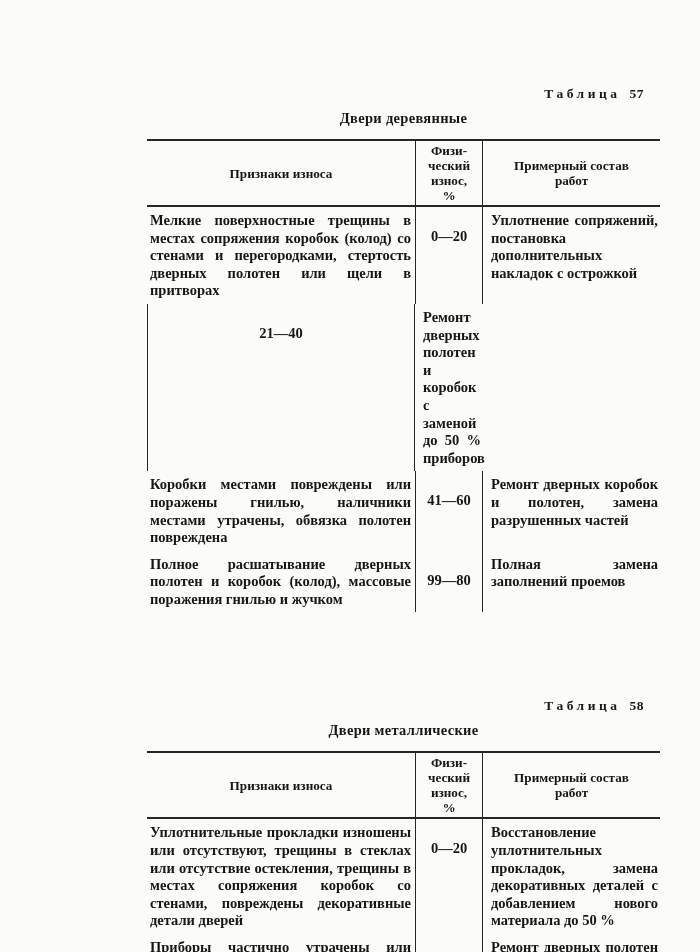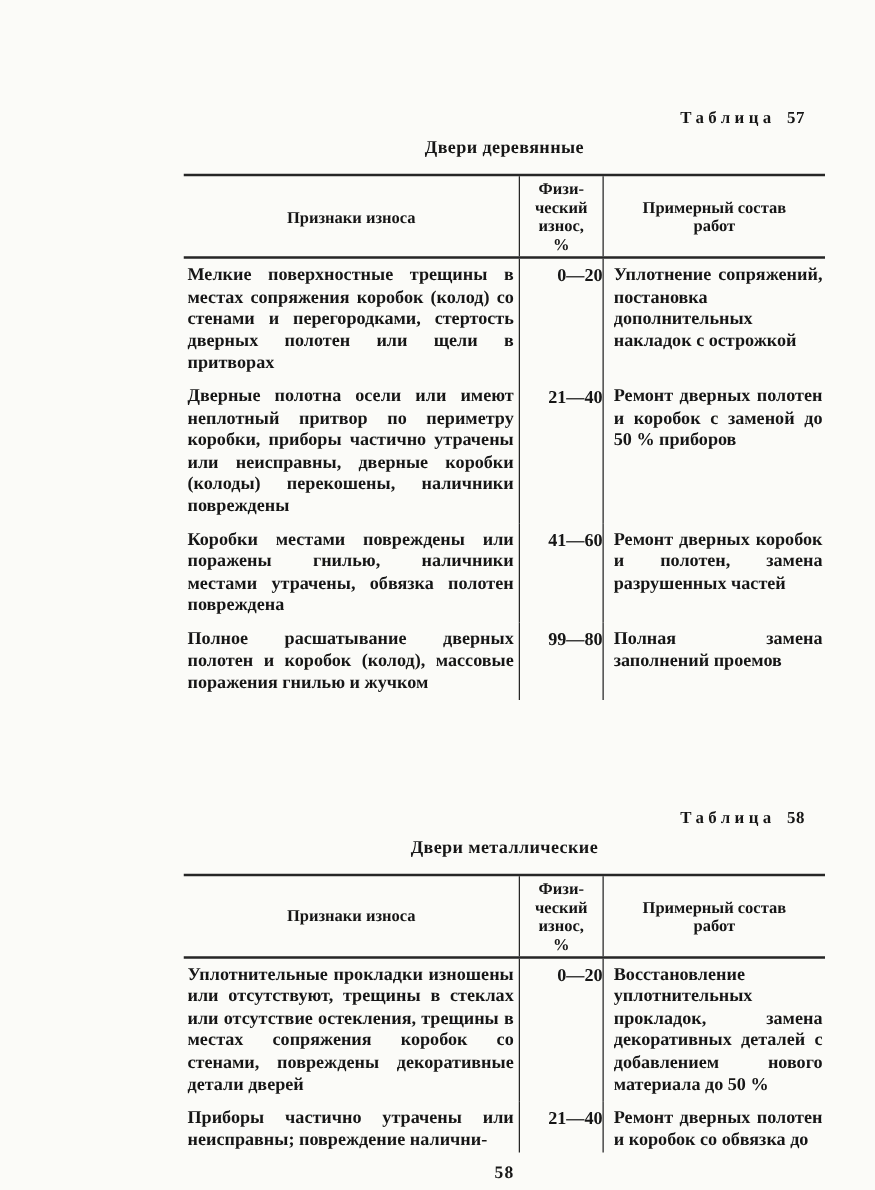--- a/index.html
+++ b/index.html
@@ -67,22 +67,22 @@
     box-sizing: border-box;
     font-size: 14.5px;
     font-weight: 700;
     line-height: 17.6px;
   }
   .cell.c1 {
     padding: 5px 4px 4px 3px;
     text-align: justify;
   }
   .cell.c2 {
-    text-align: right;
-    padding-top: 6px;
+    text-align: center;
+    padding-top: 21px;
   }
   .cell.c3 {
     padding: 5px 2px 4px 8px;
     text-align: justify;
   }
   .trow.last-cut .cell { padding-bottom: 1px; }
   .page-number {
     margin-top: 9px;
     text-align: center;
     font-size: 14px;
@@ -108,21 +108,20 @@
 износ, %</div>
       <div class="hcell h3">Примерный состав работ</div>
     </div>
 
     <div class="trow">
       <div class="cell c1">Мелкие поверхностные трещины в местах сопряжения коробок (колод) со стенами и перегородками, стертость дверных полотен или щели в притворах</div>
       <div class="cell c2 vline-l vline-r">0—20</div>
       <div class="cell c3">Уплотнение сопряжений, постановка дополнительных накладок с острожкой</div>
     </div>
     <div class="trow">
-      <div class="cell c1">Дверные полотна осели или имеют неплотный притвор по периметру коробки, приборы частично утрачены или неисправны, дверные коробки (колоды) перекошены, наличники повреждены</div>
       <div class="cell c2 vline-l vline-r">21—40</div>
       <div class="cell c3">Ремонт дверных полотен и коробок с заменой до 50 % приборов</div>
     </div>
     <div class="trow">
       <div class="cell c1">Коробки местами повреждены или поражены гнилью, наличники местами утрачены, обвязка полотен повреждена</div>
       <div class="cell c2 vline-l vline-r">41—60</div>
       <div class="cell c3">Ремонт дверных коробок и полотен, замена разрушенных частей</div>
     </div>
     <div class="trow">
       <div class="cell c1">Полное расшатывание дверных полотен и коробок (колод), массовые поражения гнилью и жучком</div>

